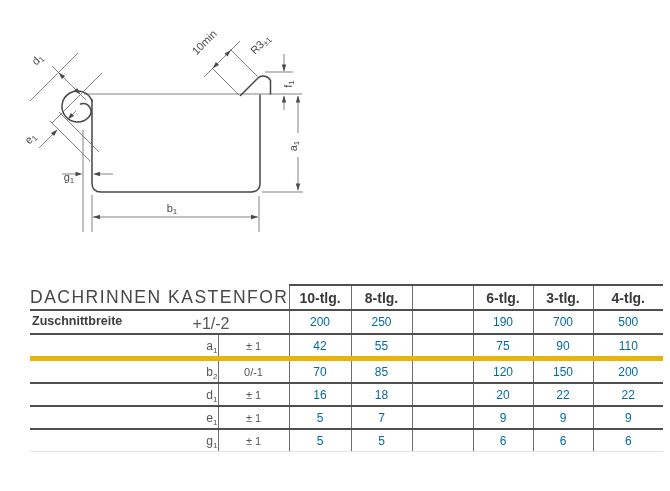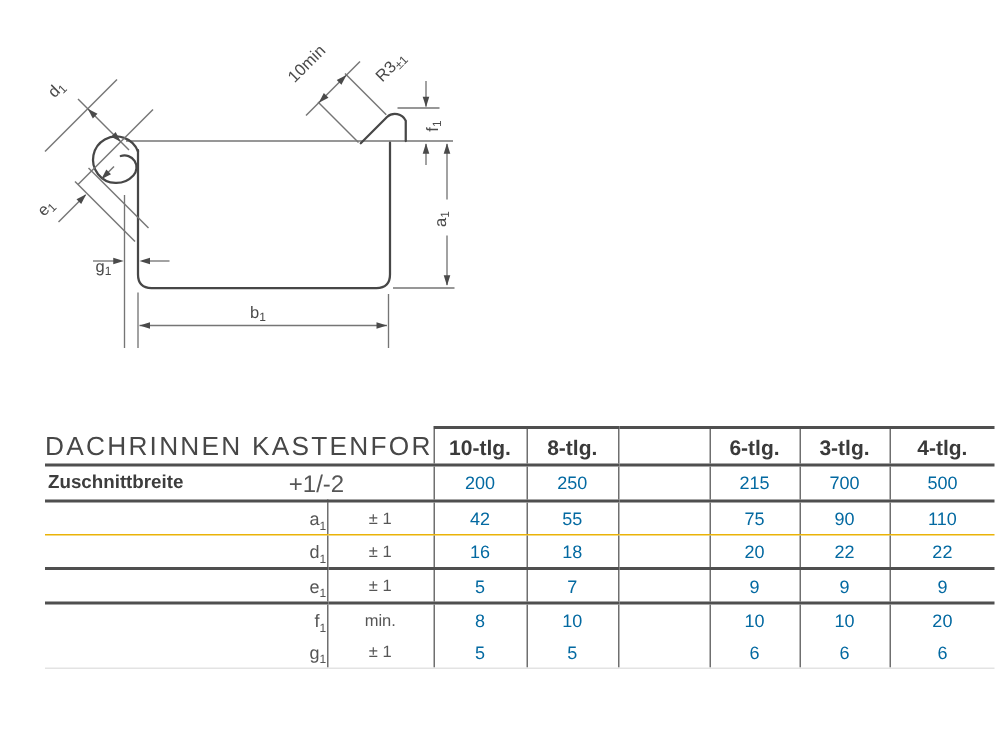--- a/index.html
+++ b/index.html
@@ -14,21 +14,21 @@
   table.spec{position:absolute;left:30px;top:284px;width:633px;border-collapse:collapse;
              table-layout:fixed;font-size:12px;color:#5c5c5c;}
   table.spec td{padding:0;height:21px;vertical-align:middle;overflow:hidden;white-space:nowrap;}
   td.title{font-size:17.5px;letter-spacing:1.5px;color:#474747;vertical-align:bottom;padding-bottom:3px;}
   td.chead{font-weight:bold;font-size:14px;color:#3a3a3a;text-align:center;
            border-top:2px solid #4f4f4f;border-left:1px solid #6f6f6f;}
   td.v{text-align:center;border-left:1px solid #6f6f6f;color:#0369a1;}
   td.tol{text-align:center;border-left:1px solid #6f6f6f;font-size:11px;color:#565656;}
   td.plabel{text-align:right;padding-right:55px;color:#555;}
   tr.hb td{border-bottom:2px solid #4f4f4f;}
-  tr.lb td{border-bottom:1px solid #eab308;}
+  tr.lb td{border-bottom:5px solid #eab308;}
   tr.bb td{border-bottom:1px solid #e3e3e3;}
   td.zcell{position:relative;}
   .zlabel{position:absolute;left:2px;top:3px;font-weight:bold;font-size:12.5px;color:#3d3d3d;}
   .ztol{position:absolute;left:131px;top:4px;width:100px;text-align:center;font-size:16px;color:#565656;}
   sub.s{font-size:8px;vertical-align:-3px;line-height:0;}
 </style>
 </head>
 <body>
 
 <div id="canvas">
@@ -131,64 +131,64 @@
       <td class="chead">4-tlg.</td>
     </tr>
     <tr class="hb">
       <td class="zcell" colspan="3" style="height:22px;">
         <span class="zlabel">Zuschnittbreite</span>
         <span class="ztol">+1/-2</span>
       </td>
       <td class="v">200</td>
       <td class="v">250</td>
       <td class="v"></td>
-      <td class="v">215</td>
+      <td class="v">190</td>
       <td class="v">700</td>
       <td class="v">500</td>
     </tr>
     <tr class="lb">
       <td class="plabel" colspan="2"><span>a</span><sub class="s">1</sub></td>
       <td class="tol">± 1</td>
       <td class="v">42</td>
       <td class="v">55</td>
       <td class="v"></td>
       <td class="v">75</td>
       <td class="v">90</td>
       <td class="v">110</td>
     </tr>
     <tr class="hb">
+      <td class="plabel" colspan="2"><span>b</span><sub class="s">2</sub></td>
+      <td class="tol">0/-1</td>
+      <td class="v">70</td>
+      <td class="v">85</td>
+      <td class="v"></td>
+      <td class="v">120</td>
+      <td class="v">150</td>
+      <td class="v">200</td>
+    </tr>
+    <tr class="hb">
       <td class="plabel" colspan="2"><span>d</span><sub class="s">1</sub></td>
       <td class="tol">± 1</td>
       <td class="v">16</td>
       <td class="v">18</td>
       <td class="v"></td>
       <td class="v">20</td>
       <td class="v">22</td>
       <td class="v">22</td>
     </tr>
     <tr class="hb">
       <td class="plabel" colspan="2"><span>e</span><sub class="s">1</sub></td>
       <td class="tol">± 1</td>
       <td class="v">5</td>
       <td class="v">7</td>
       <td class="v"></td>
       <td class="v">9</td>
       <td class="v">9</td>
       <td class="v">9</td>
     </tr>
-    <tr>
-      <td class="plabel" colspan="2"><span>f</span><sub class="s">1</sub></td>
-      <td class="tol">min.</td>
-      <td class="v">8</td>
-      <td class="v">10</td>
-      <td class="v"></td>
-      <td class="v">10</td>
-      <td class="v">10</td>
-      <td class="v">20</td>
-    </tr>
     <tr class="bb">
       <td class="plabel" colspan="2"><span>g</span><sub class="s">1</sub></td>
       <td class="tol">± 1</td>
       <td class="v">5</td>
       <td class="v">5</td>
       <td class="v"></td>
       <td class="v">6</td>
       <td class="v">6</td>
       <td class="v">6</td>
     </tr>

